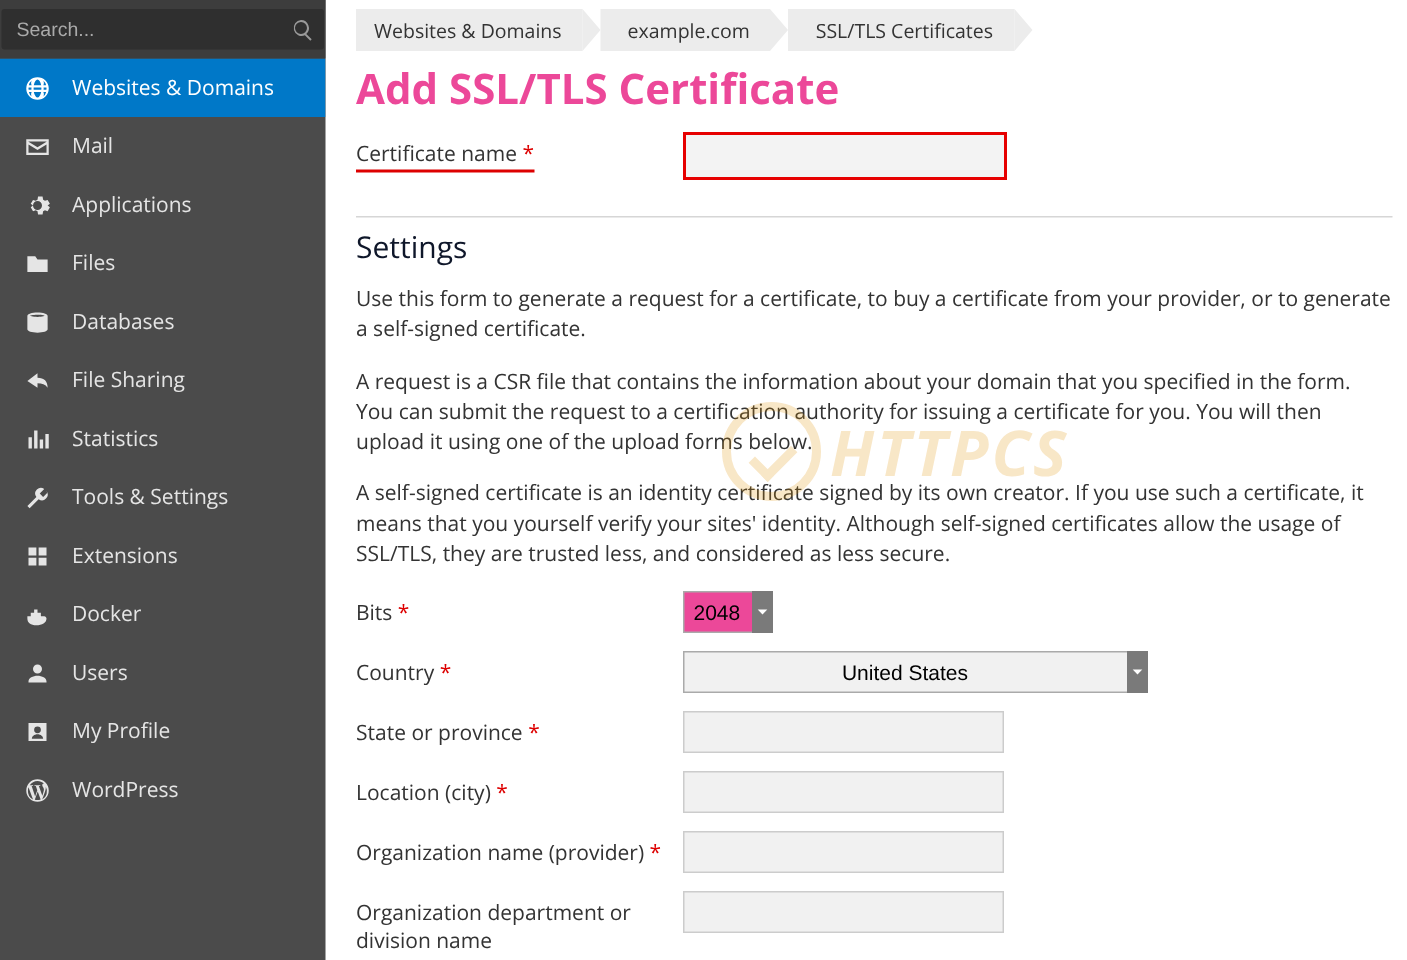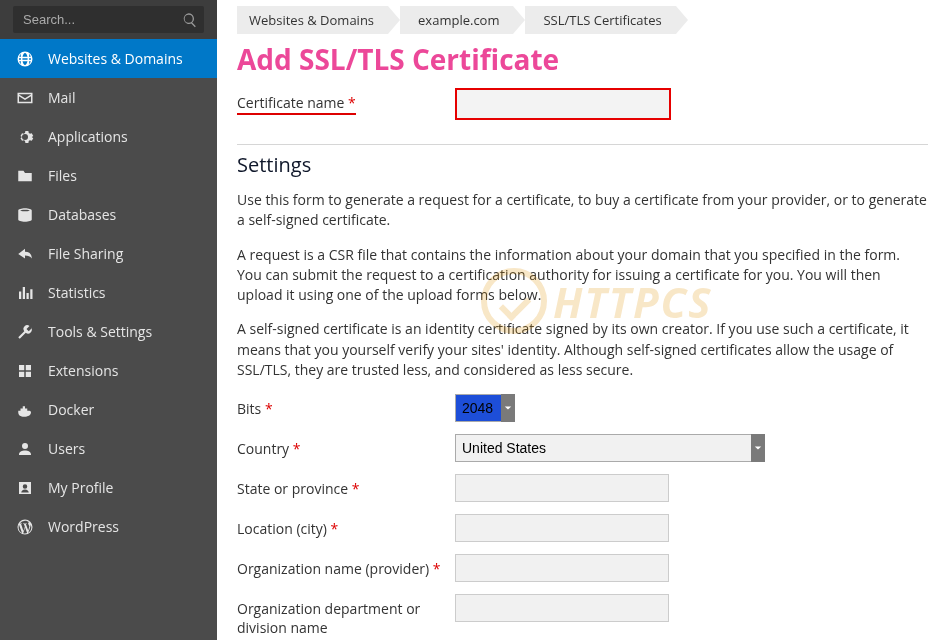--- a/index.html
+++ b/index.html
@@ -1,19 +1,19 @@
 <!DOCTYPE html>
 <html><head>
 <meta charset="utf-8">
 <style>
 * { margin:0; padding:0; box-sizing:border-box; }
 body { font-family:"Segoe UI","Open Sans",Arial,sans-serif; font-size:14px; color:#333; background:#fff; width:938px; height:640px; overflow:hidden; }
 .layout { display:flex; width:100%; height:100%; }
 .sidebar { width:217px; background:#4b4b4b; flex-shrink:0; display:flex; flex-direction:column; }
-.search-wrap { padding:6px 13px; background:#3d3d3d; }
+.search-wrap { padding:6px 1px; background:#3d3d3d; }
 .search-box { position:relative; background:#2f2f2f; border-radius:2px; }
 .search-input { width:100%; background:transparent; border:none; color:#ccc; padding:6px 30px 6px 10px; font-size:13px; outline:none; }
 .search-input::placeholder{ color:#aaa; }
 .search-icn { position:absolute; right:6px; top:50%; transform:translateY(-50%); width:16px; height:16px; fill:#999; }
 .nav { flex:1; overflow-y:auto; }
 .nav-item { display:flex; align-items:center; color:#e5e5e5; padding:10px 16px; gap:14px; cursor:pointer; font-size:14px; }
 .nav-item.active { background:#0078c8; color:#fff; }
 .nav-icon { width:18px; height:18px; fill:currentColor; flex-shrink:0; }
 .main { flex:1; padding:0 10px 10px 20px; overflow-y:auto; position:relative; }
 .crumbs { display:flex; margin:6px 0 6px 0; }
@@ -25,24 +25,24 @@
 .cert-name-label { width:218px; color:#333; border-bottom:2px solid #d00; padding-bottom:1px; display:inline-block; width:auto; }
 .cert-name-label-wrap { width:218px; }
 .req { color:#d00; }
 .cert-name-input { width:216px; height:32px; border:2px solid #e60000; background:#f3f3f3; }
 h2.section-title { font-size:20px; font-weight:400; color:#0f172a; margin:4px 0 12px; }
 p.desc { font-size:14px; color:#333; line-height:1.45; margin-bottom:14px; max-width:690px; }
 .form-row { display:flex; align-items:flex-start; margin-bottom:12px; }
 .form-row .lbl { width:218px; padding-top:6px; font-size:14px; color:#333; line-height:1.3; }
 .ctrl input[type=text]{ width:214px; height:28px; background:#f1f1f1; border:1px solid #ccc; padding:0 8px; font-size:14px; }
 .ctrl input[type=text].filled{ background:#fff; }
-.ctrl select.bits{ width:60px; height:28px; background:#1d4ed8; border:1px solid #aaa; font-size:14px; padding-left:6px; }
+.ctrl select.bits{ width:60px; height:28px; background:#ec4899; border:1px solid #aaa; font-size:14px; padding-left:6px; }
 .ctrl select.country{ width:310px; height:28px; background:#f1f1f1; border:1px solid #aaa; font-size:14px; padding-left:6px; }
 select{ appearance:none; background-image:linear-gradient(45deg,transparent 50%,#444 50%),linear-gradient(135deg,#444 50%,transparent 50%); background-position:calc(100% - 12px) 11px,calc(100% - 7px) 11px; background-size:5px 5px; background-repeat:no-repeat; }
-select.country{ background-position:calc(100% - 12px) 11px,calc(100% - 7px) 11px; }
+select.country{ background-position:calc(100% - 12px) 11px,calc(100% - 7px) 11px;text-align:center; }
 .dd-mark{ position:absolute; right:0; top:0; width:14px; height:28px; background:#7a7a7a; pointer-events:none; display:flex; align-items:center; justify-content:center; }
 .dd-mark svg{ width:8px; height:8px; fill:#fff; }
 .sel-wrap{ position:relative; display:inline-block; }
 .sel-wrap select{ padding-right:20px; background-image:none; }
 .watermark { position:absolute; left:264px; top:268px; opacity:0.22; pointer-events:none; font-size:42px; font-weight:700; font-style:italic; letter-spacing:2px; color:#e09100; display:flex; align-items:center; gap:6px; }
 .watermark .circle{ width:66px; height:66px; border:6px solid #e09100; border-radius:50%; position:relative; }
 .watermark .circle::after{ content:''; position:absolute; left:14px; top:22px; width:22px; height:12px; border-left:6px solid #e09100; border-bottom:6px solid #e09100; transform:rotate(-45deg);}
 </style>
 </head>
 <body>

